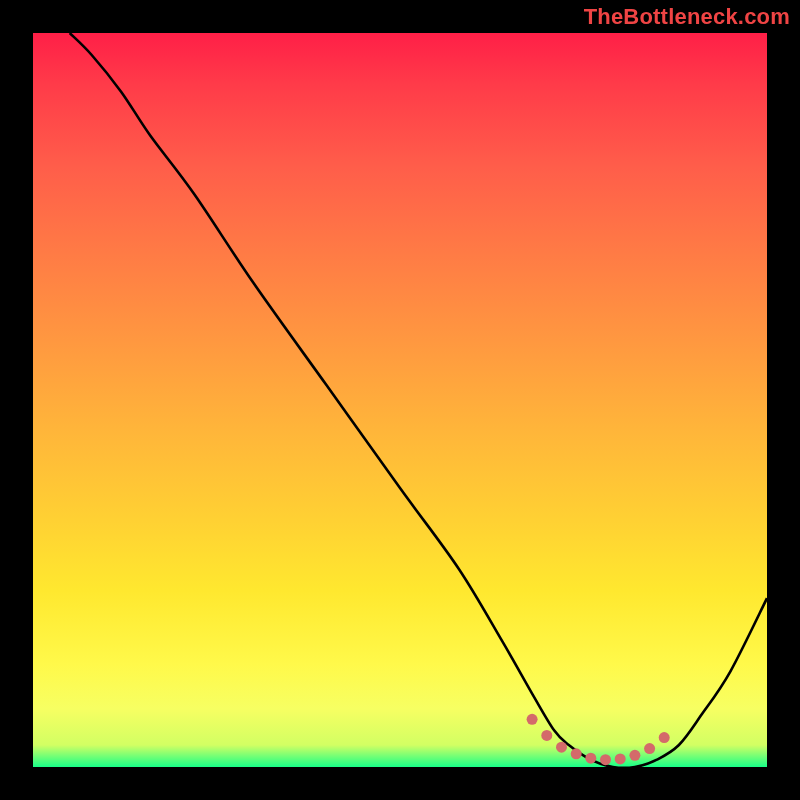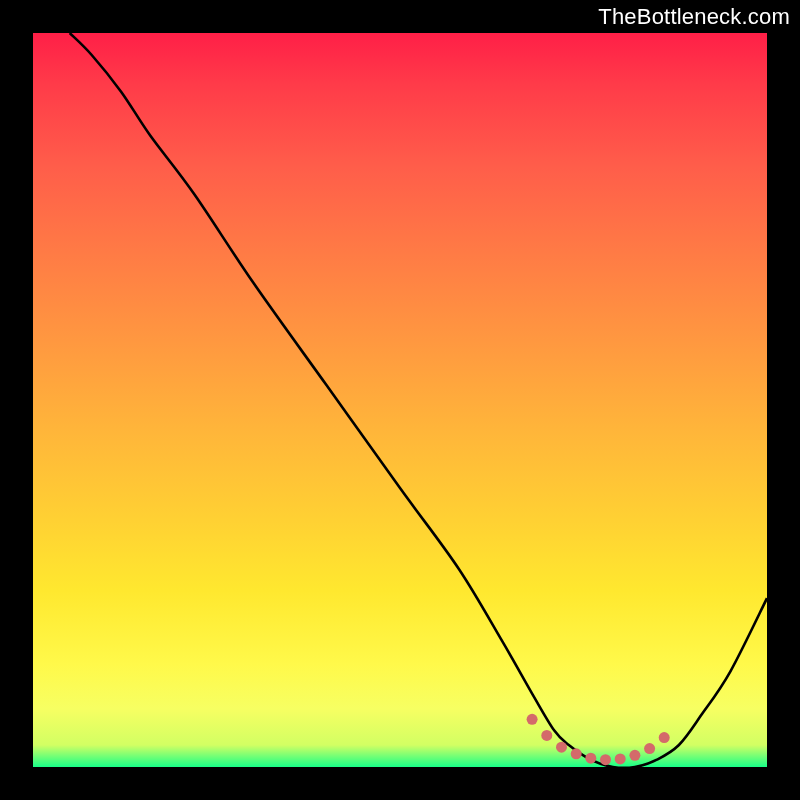--- a/index.html
+++ b/index.html
@@ -14,23 +14,23 @@
   .canvas {
     position: relative;
     width: 800px;
     height: 800px;
     background: #000;
   }
   .watermark {
     position: absolute;
     top: 4px;
     right: 10px;
-    color: #ffffff;
+    color: #ef4444;
     font-size: 22px;
-    font-weight: 400;
+    font-weight: 700;
     letter-spacing: 0.2px;
     z-index: 40;
   }
   .plot {
     position: absolute;
     left: 33px;
     top: 33px;
     width: 734px;
     height: 734px;
     overflow: hidden;

